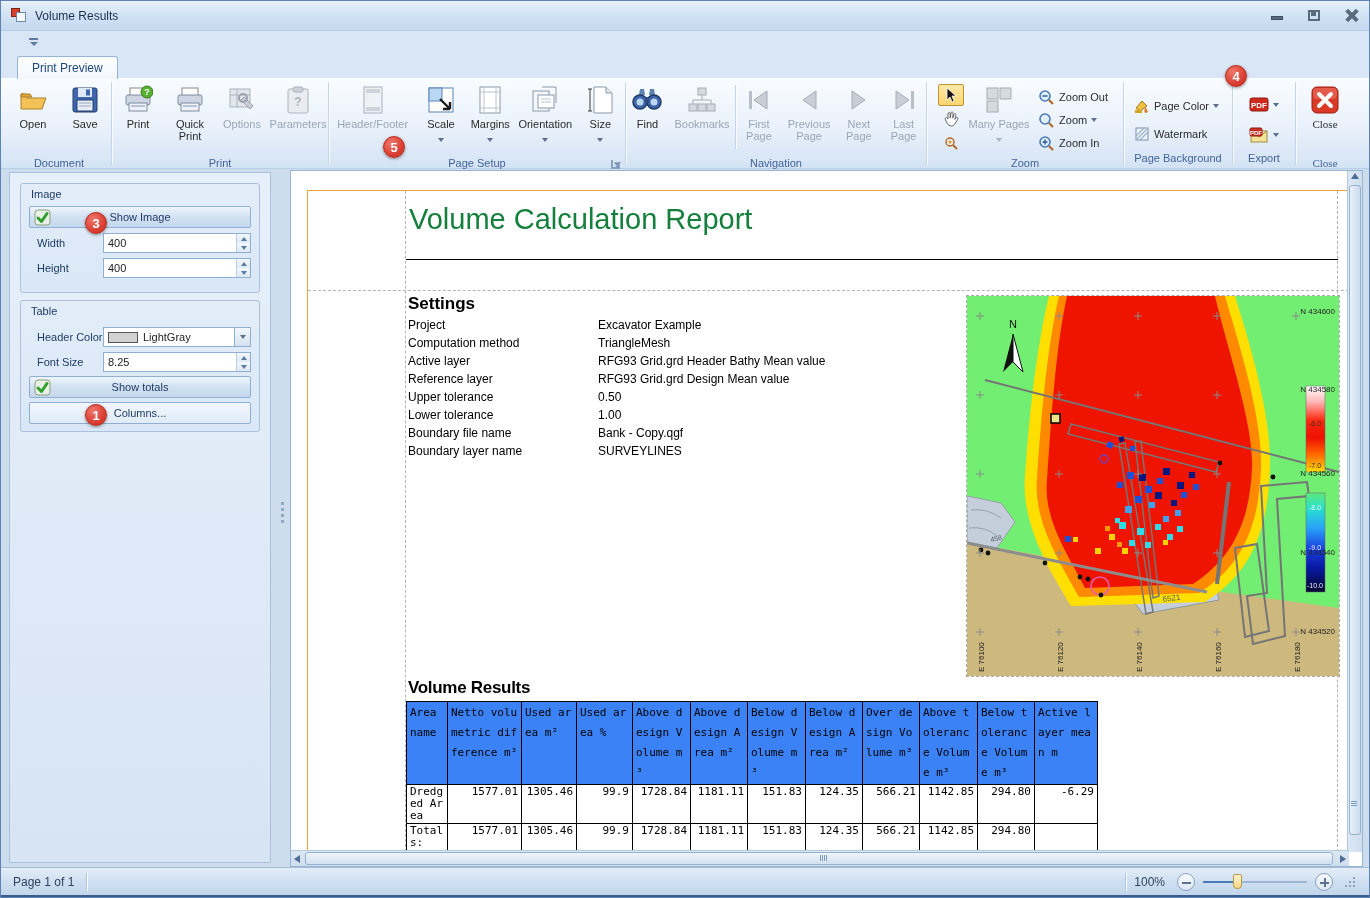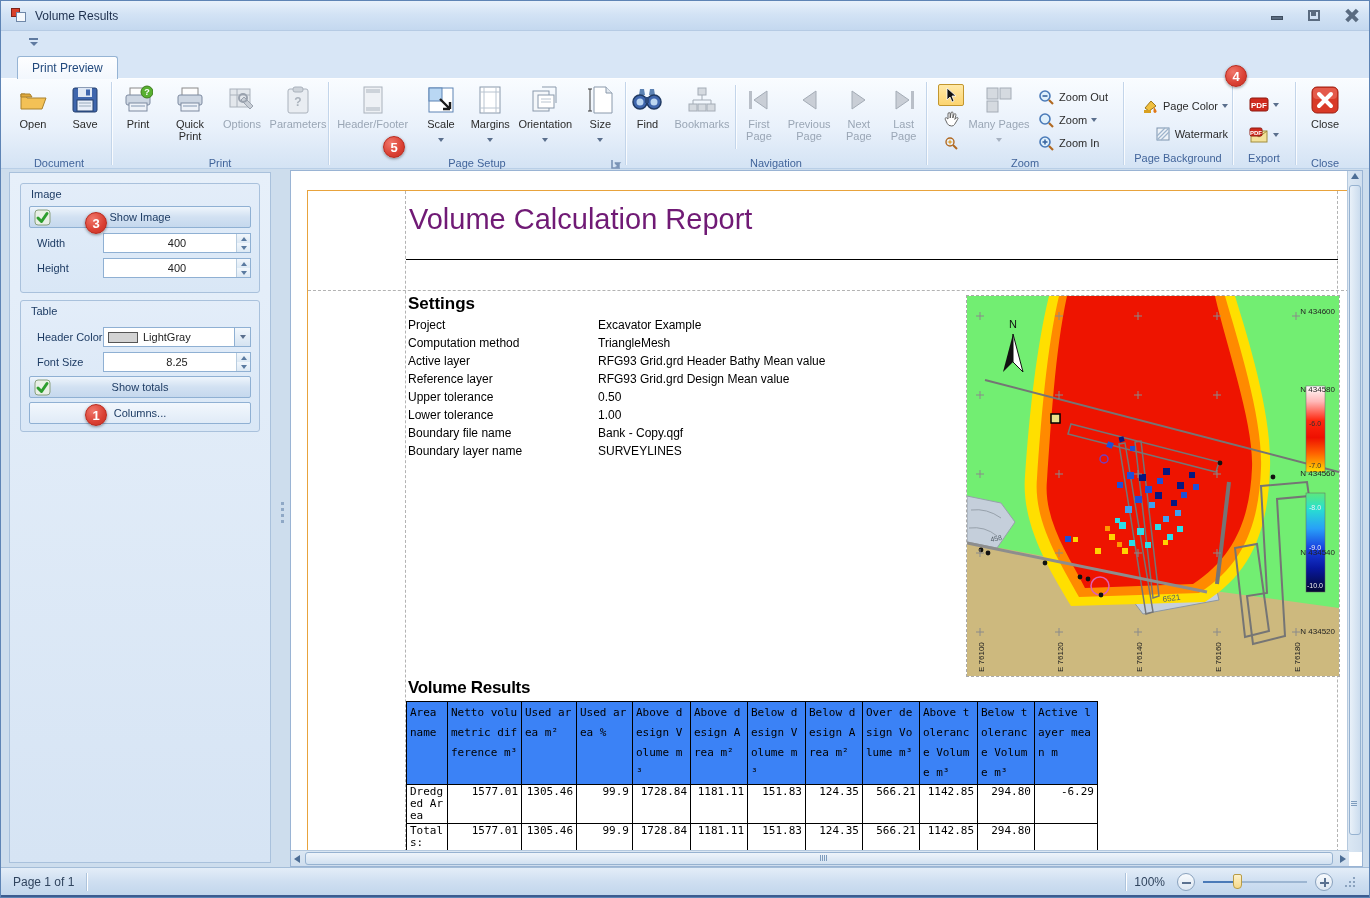--- a/index.html
+++ b/index.html
@@ -61,21 +61,21 @@
   .sidebar { position:absolute; left:8px; top:171px; width:262px; height:691px;
     background:linear-gradient(#e7f0fa,#d6e4f4); border:1px solid #a9c1dc; }
   .gbox { position:absolute; left:10px; width:240px; border:1px solid #a9c1dc; border-radius:3px; background:linear-gradient(#e3edf9,#d9e7f6); }
   .gbox-title { font-size:11px; color:#1e3c64; padding:4px 0 2px 10px; }
   .panel-btn { position:relative; margin:4px 8px 0 8px; height:22px; background:linear-gradient(#eef5fc,#d2e1f2 50%,#c5d8ed);
     border:1px solid #8fb0d3; border-radius:2px; display:flex; align-items:center; justify-content:center; font-size:11px; color:#1e3c64; }
   .panel-btn .chk { position:absolute; left:4px; top:2px; }
   .frow { display:flex; align-items:center; margin:5px 8px 0 16px; height:20px; }
   .frow .flabel { width:66px; font-size:11px; color:#1e3c64; }
   .fwrap { flex:1; position:relative; height:20px; border:1px solid #8fb0d3; background:#fff; display:flex; align-items:center; }
-  .fwrap input { border:none; outline:none; width:100%; height:100%; font-size:11px; padding:0 4px; font-family:"Liberation Sans",sans-serif; color:#222;text-align:center; }
+  .fwrap input { border:none; outline:none; width:100%; height:100%; font-size:11px; padding:0 4px; font-family:"Liberation Sans",sans-serif; color:#222; }
   .spin { position:absolute; right:0; top:0; width:14px; height:18px; border-left:1px solid #b9cde0; display:flex; flex-direction:column; }
   .spin div { flex:1; display:flex; align-items:center; justify-content:center; background:linear-gradient(#f2f7fc,#dde9f4); }
   .spin .up:after { content:""; border-left:3px solid transparent; border-right:3px solid transparent; border-bottom:4px solid #5a7aa0; }
   .spin .dn:after { content:""; border-left:3px solid transparent; border-right:3px solid transparent; border-top:4px solid #5a7aa0; }
   .combo { flex:1; position:relative; height:20px; border:1px solid #8fb0d3; background:#fff; display:flex; align-items:center; padding-left:4px; }
   .swatch { width:30px; height:11px; background:#d3d3d3; border:1px solid #555; margin-right:5px; }
   .combo-text { font-size:11px; color:#222; }
   .combo-btn { position:absolute; right:0; top:0; width:16px; height:18px; background:linear-gradient(#f2f7fc,#d5e3f1); border-left:1px solid #8fb0d3; display:flex; align-items:center; justify-content:center; }
 
   
@@ -83,21 +83,21 @@
   .vsplit .dots { position:absolute; left:3px; top:330px; display:flex; flex-direction:column; gap:3px; }
   .vsplit .dots i { width:3px; height:3px; background:#8fa8c6; }
 
   
   .preview { position:absolute; left:289px; top:169px; width:1073px; height:697px; background:#fff; border:1px solid #9ab4d4; }
   .page { position:absolute; left:16px; top:19px; width:1042px; height:662px; background:#fff;
     border-top:1px solid #e8a33d; border-left:1px solid #e8a33d; }
   .m-left  { position:absolute; left:97px; top:0; bottom:0; border-left:1px dashed #b3b3b3; }
   .m-right { position:absolute; left:1029px; top:0; bottom:0; border-left:1px dashed #b3b3b3; }
   .m-top   { position:absolute; left:0; right:0; top:99px; border-top:1px dashed #b3b3b3; }
-  .doc-title { position:absolute; left:101px; top:12px; font-size:29px; color:#701a75; }
+  .doc-title { position:absolute; left:101px; top:12px; font-size:29px; color:#15803d; }
   .title-rule { position:absolute; left:98px; width:932px; top:68px; border-top:1px solid #000; }
   .settings-h { position:absolute; left:100px; top:103px; font-size:17px; font-weight:bold; color:#000; }
   .settings { position:absolute; left:100px; top:127px; width:550px; }
   .srow { display:flex; height:18px; font-size:12px; color:#000; }
   .srow .sl { width:190px; }
   .vol-h { position:absolute; left:100px; top:487px; font-size:17px; font-weight:bold; color:#000; letter-spacing:-0.3px; }
   .vtable { position:absolute; left:98px; top:510px; border-collapse:collapse; table-layout:fixed; width:691px;
     font-family:"DejaVu Sans Mono",monospace; font-size:11px; color:#000; }
   .vtable th, .vtable td { border:1px solid #000; padding:1px 3px; vertical-align:top; }
   .vtable th { background:#3b82f6; font-weight:normal; text-align:left; line-height:20px; word-break:break-all; }
@@ -454,21 +454,21 @@
               </svg>
             <span>Zoom In</span>
           </div>
         </div>
       </div>
       <div class="gcap">Zoom</div>
     </div>
     <div class="gsep"></div>
 
     <div class="grp" style="width:108px;">
-      <div class="grp-body" style="flex-direction:column; align-items:flex-end; padding-left:6px; gap:6px; padding-top:10px;">
+      <div class="grp-body" style="flex-direction:column; align-items:flex-start; padding-left:6px; gap:6px; padding-top:10px;">
         <div class="sbtn">
           <svg width="16" height="16" viewBox="0 0 16 16">
               <path d="M2 10 L8 3 L13 8 L6 13 Z" fill="#f0c040" stroke="#a07818"></path>
               <path d="M11 9 Q13.5 12 13.5 13.3 Q13.5 15 12 15 Q10.5 15 10.5 13.3 Q10.5 12 11 9" fill="#e07818"></path>
               <rect x="1" y="12" width="7" height="3" fill="#d8a020"></rect>
             </svg>
           <span>Page Color</span>
           <span class="caret"></span>
         </div>
         <div class="sbtn">
@@ -499,21 +499,21 @@
               <rect x="1" y="1" width="12" height="8" rx="1.5" fill="#cf2a1e" stroke="#8e1a10"></rect>
               <text x="7" y="7.5" font-size="6" fill="#fff" text-anchor="middle" font-weight="bold">PDF</text>
             </svg>
           <span class="caret"></span>
         </div>
       </div>
       <div class="gcap">Export</div>
     </div>
     <div class="gsep"></div>
 
-    <div class="grp" style="width:58px;">
+    <div class="grp" style="width:58px;font-family:Liberation Serif, serif;">
       <div class="grp-body">
         <div class="rbtn">
           <div class="ic">
             <svg width="30" height="30" viewBox="0 0 30 30">
                 <rect x="2" y="2" width="26" height="26" rx="5" fill="#d93a28" stroke="#9c1f12"></rect>
                 <rect x="3" y="3" width="24" height="11" rx="4" fill="#e8685a" opacity="0.7"></rect>
                 <path d="M9 9 L21 21 M21 9 L9 21" stroke="#fff" stroke-width="4" stroke-linecap="round"></path>
               </svg>
           </div>
           <div class="lb">Close</div>

